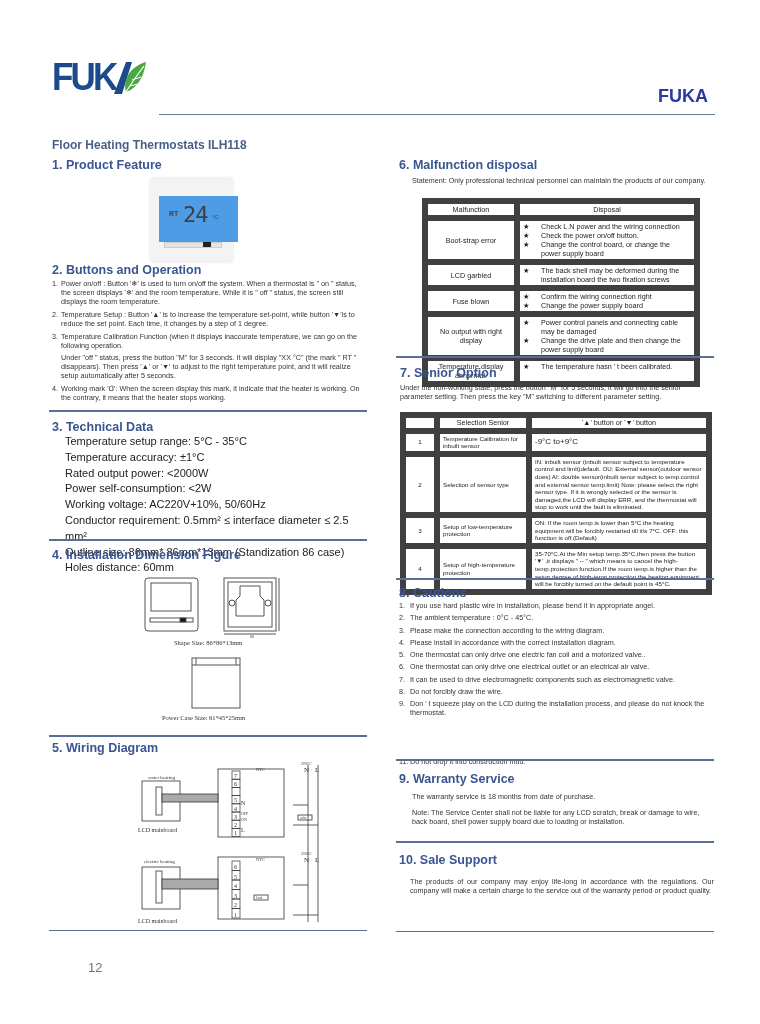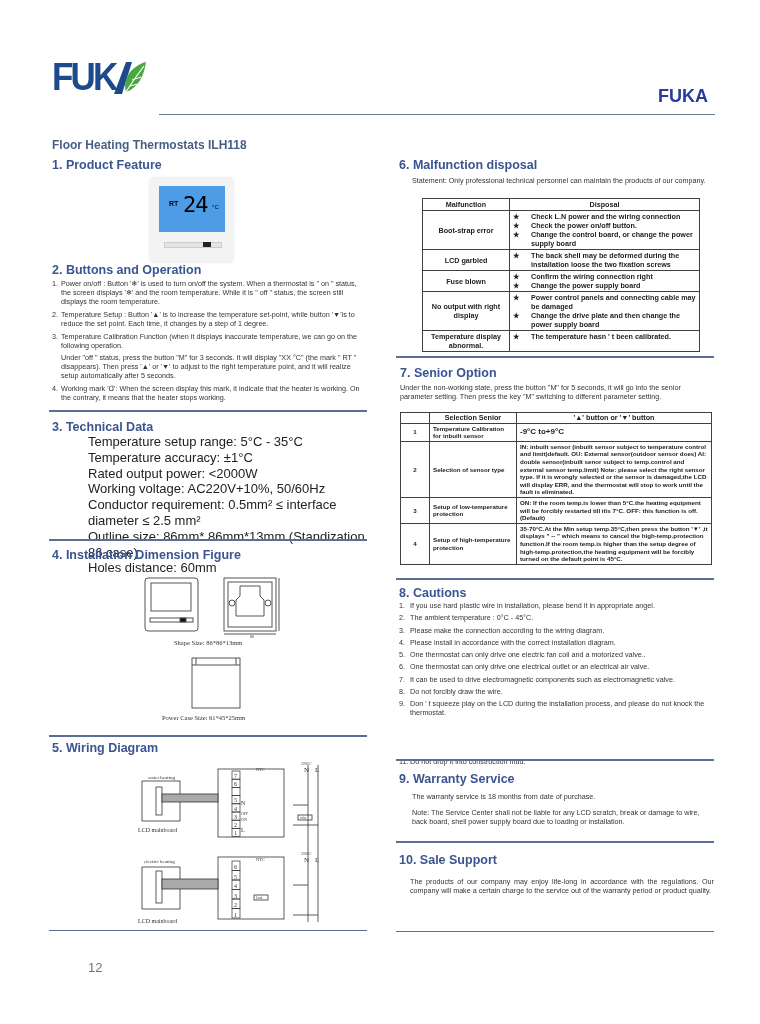--- a/index.html
+++ b/index.html
@@ -10,30 +10,30 @@
   .brand-right { right:52px; top:86px; font-weight:bold; font-size:18px; color:#2a3aa0; }
   .top-rule { left:159px; top:114px; width:556px; height:1px; background:#6a7a95; }
   .doc-title { left:52px; top:138px; font-weight:bold; font-size:12px; color:#4a5f85; }
   .h { font-weight:bold; font-size:12.5px; color:#3a5590; }
   .rule { height:2px; background:#5a6f95; }
   .small { font-size:7.2px; line-height:9px; color:#333; }
   .ol { margin:0; padding:0; list-style:none; }
   .ol li { display:flex; margin-bottom:4px; }
   .ol li .n { width:9px; flex:none; }
   table { border-collapse:collapse; }
-  td, th { border:1px solid #404040; font-weight:bold; }
+  td, th { border:6px solid #404040; font-weight:normal; }
   .mt td, .mt th { font-size:7.2px; line-height:9px; padding:1px 3px; }
   .mt td.c, .mt th { text-align:center; }
   .star { display:flex; }
   .star span.s { width:18px; flex:none; }
   .st td, .st th { font-size:6.2px; line-height:7.6px; padding:1px 3px; }
   .st td.big { font-size:8px; line-height:9.5px; }
-  .tech div { font-size:13px; line-height:15.8px;margin-left:23px; }
+  .tech div { font-size:11px; line-height:15.8px; }
   .device { left:150px; top:178px; width:83px; height:84px; background:#f3f3f3; border-radius:4px; box-shadow:0 0 3px #ddd; }
-  .lcd { left:159px; top:186px; width:66px; height:46px; background:#4f9ce6; color:#000000; }
+  .lcd { left:159px; top:196px; width:79px; height:46px; background:#4f9ce6; color:#404040; }
   svg text { font-family:"Liberation Serif", serif; }
 </style>
 </head>
 <body>
 
 <div class="abs logo">
   <span class="logo-text">FUK</span>
   <svg class="abs" style="left:60px;top:2px" width="36" height="38" viewBox="0 0 36 38">
     <path d="M2 36 L14 4 L20 4 L10 36 Z" fill="#1d4a8c"></path>
     <path d="M14 34 C10 20 20 8 34 4 C32 18 26 30 14 34 Z" fill="#4aa842"></path>
@@ -79,20 +79,21 @@
       <span>Working mark 'ᗡ': When the screen display this mark, it indicate that the heater is working. On the contrary, it means that the heater stops working.</span>
     </li>
 </ul>
 <div class="abs rule" style="left:49px;top:410px;width:318px"></div>
 
 <div class="abs h" style="left:52px;top:420px">3. Technical Data</div>
 <div class="abs tech" style="left:65px;top:434px;width:300px">
   <div>Temperature setup range: 5°C - 35°C</div>
   <div>Temperature accuracy: ±1°C</div>
   <div>Rated output power: &lt;2000W</div>
+  <div>Power self-consumption: &lt;2W</div>
   <div>Working voltage: AC220V+10%, 50/60Hz</div>
   <div>Conductor requirement: 0.5mm² ≤ interface diameter ≤ 2.5 mm²</div>
   <div>Outline size: 86mm* 86mm*13mm (Standization 86 case)</div>
   <div>Holes distance: 60mm</div>
 </div>
 <div class="abs rule" style="left:49px;top:539px;width:318px"></div>
 
 <div class="abs h" style="left:52px;top:548px">4.  Installation Dimension Figure</div>
 <svg class="abs" style="left:140px;top:572px" width="150" height="155" viewBox="0 0 150 155">
   <g stroke="#555" fill="none" stroke-width="1">
@@ -222,21 +223,21 @@
             <span class="s">★</span>
             <span>Change the control board, or change the power supply board</span>
           </div>
     </td>
   </tr>
   <tr>
     <td class="c">LCD garbled</td>
     <td>
           <div class="star">
             <span class="s">★</span>
-            <span>The back shell may be deformed during the installation loose the two fixation screws</span>
+            <span>The back shell may be deformed during the installation board the two fixation screws</span>
           </div>
         </td>
   </tr>
   <tr>
     <td class="c">Fuse blown</td>
     <td>
       <div class="star">
             <span class="s">★</span>
             <span>Confirm the wiring connection right</span>
           </div>

